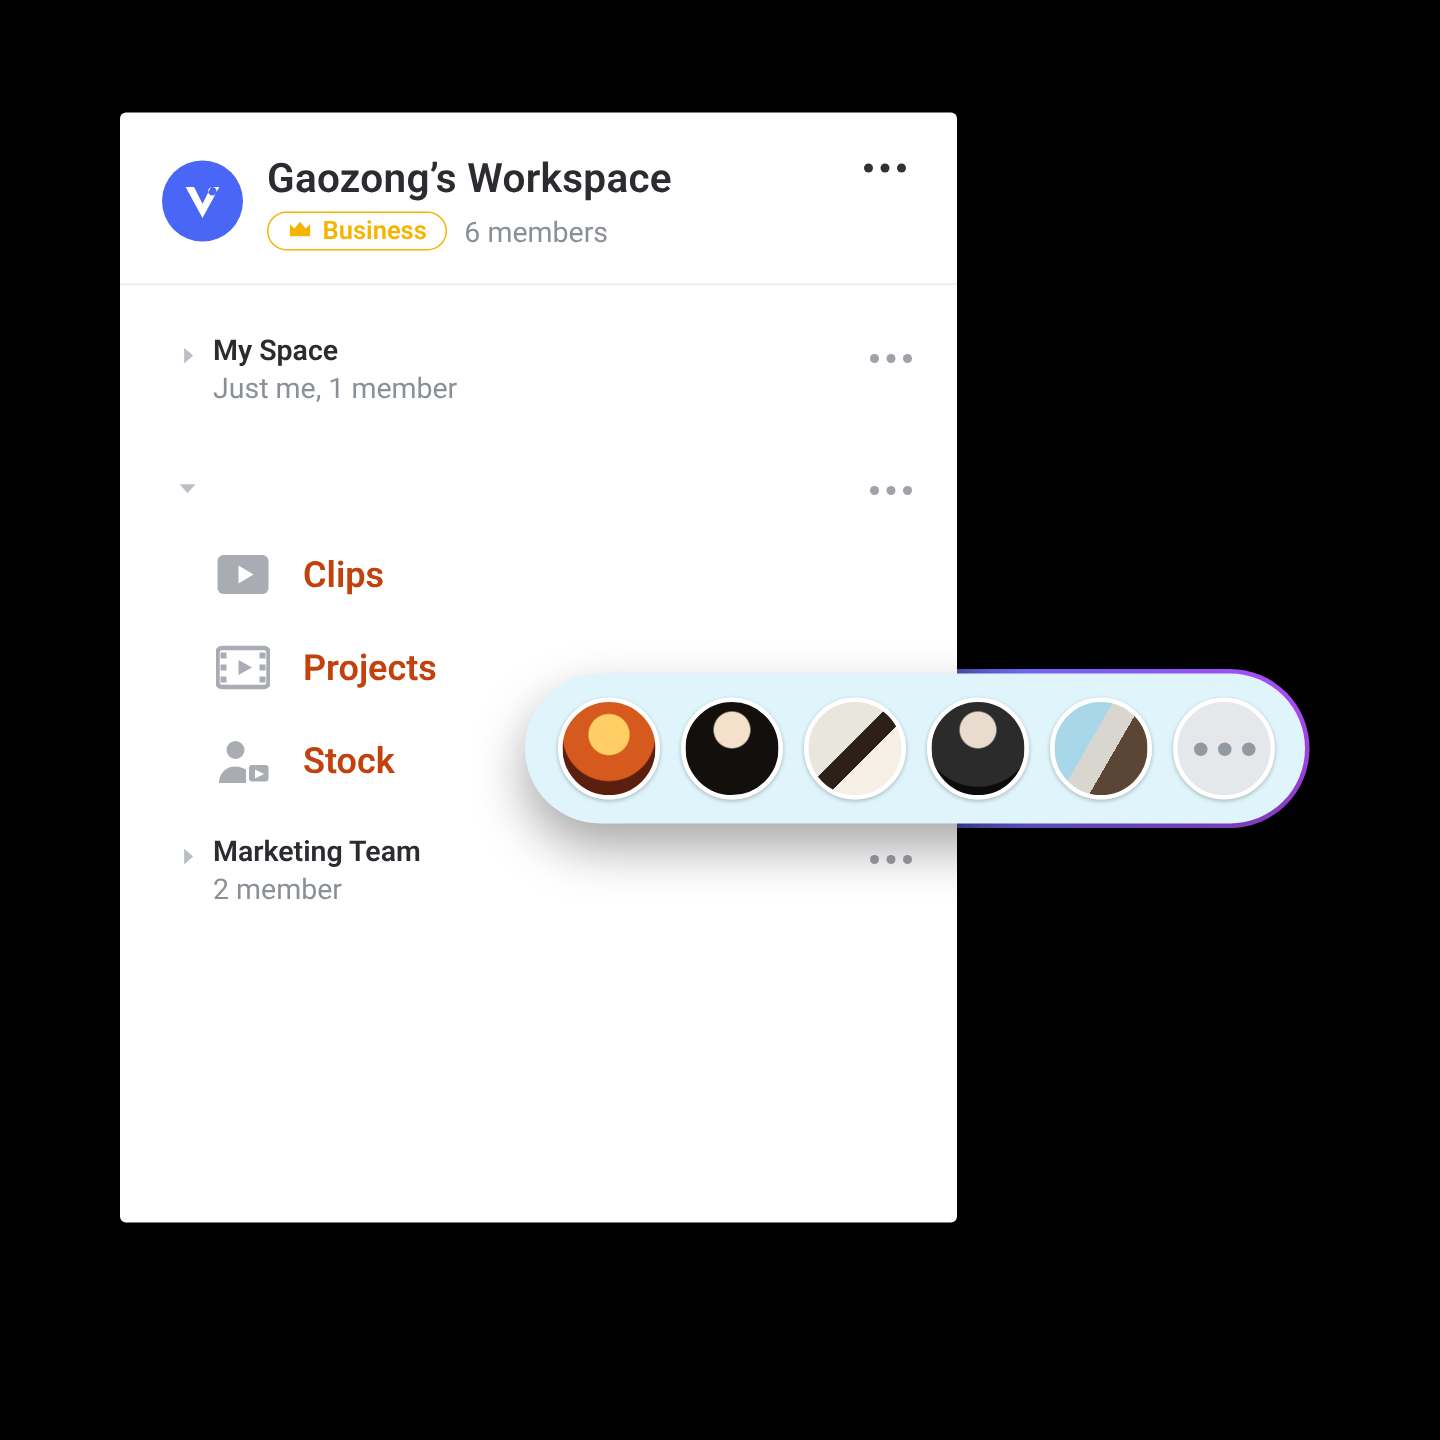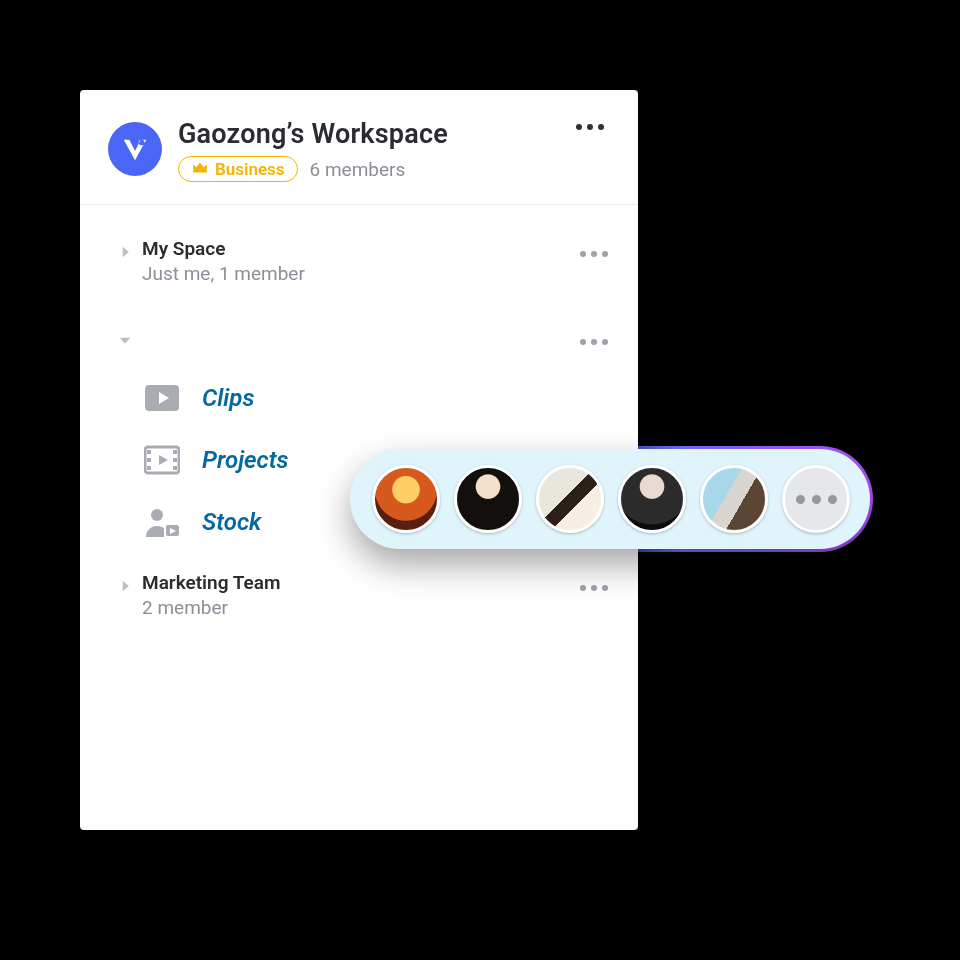--- a/index.html
+++ b/index.html
@@ -1,20 +1,20 @@
 <!DOCTYPE html>
 <html><head>
 <meta charset="utf-8">
 <style>
   *{box-sizing:border-box;margin:0;padding:0;font-family:-apple-system,BlinkMacSystemFont,"Segoe UI",Roboto,Helvetica,Arial,sans-serif;}
   body{background:#000;width:960px;height:960px;overflow:hidden;position:relative;}
   .stage{position:absolute;inset:0;}
   
   .panel{
-    position:absolute;left:80px;top:90px;width:558px;height:740px;
+    position:absolute;left:80px;top:75px;width:558px;height:740px;
     background:#fff;border-radius:4px;
     box-shadow:0 14px 40px rgba(0,0,0,.35);
   }
   .panel-shadow{ 
     position:absolute;right:-46px;top:0;width:46px;height:100%;
     background:linear-gradient(to right,rgba(0,0,0,0.18),rgba(0,0,0,0));
   }
   
   .hdr{display:flex;align-items:flex-start;gap:16px;padding:28px 28px 22px 28px;}
   .logo{
@@ -49,21 +49,21 @@
   .tag{
     display:inline-block;border:1.5px solid #3d7bff;color:#3d7bff;font-weight:600;
     font-size:16px;padding:0 10px;border-radius:6px;line-height:24px;
   }
   .row-more{padding:10px 6px;cursor:pointer;margin-top:4px;}
   
   .children{padding-left:52px;}
   .child{display:flex;align-items:center;gap:20px;padding:14px 0 14px 0;}
   .child .ico{width:40px;height:34px;flex:none;display:flex;align-items:center;justify-content:center;color:#a9adb3;}
   .ico svg{width:36px;height:30px;fill:currentColor;}
-  .child-label{font-size:24px;font-weight:600;color:#0369a1;font-style:italic;}
+  .child-label{font-size:24px;font-weight:600;color:#c2410c;}
   
   .pill{
     position:absolute;left:350px;top:449px;width:520px;height:100px;border-radius:60px;
     background:#dff4fb;
     display:flex;align-items:center;gap:14px;padding:0 22px;
     box-shadow:0 16px 34px rgba(0,0,0,.35);
   }
   .pill::before{
     content:"";position:absolute;inset:-3px;border-radius:62px;z-index:-1;
     background:linear-gradient(100deg,#17c8e6 0%,#5a7bff 45%,#b84bff 100%);

